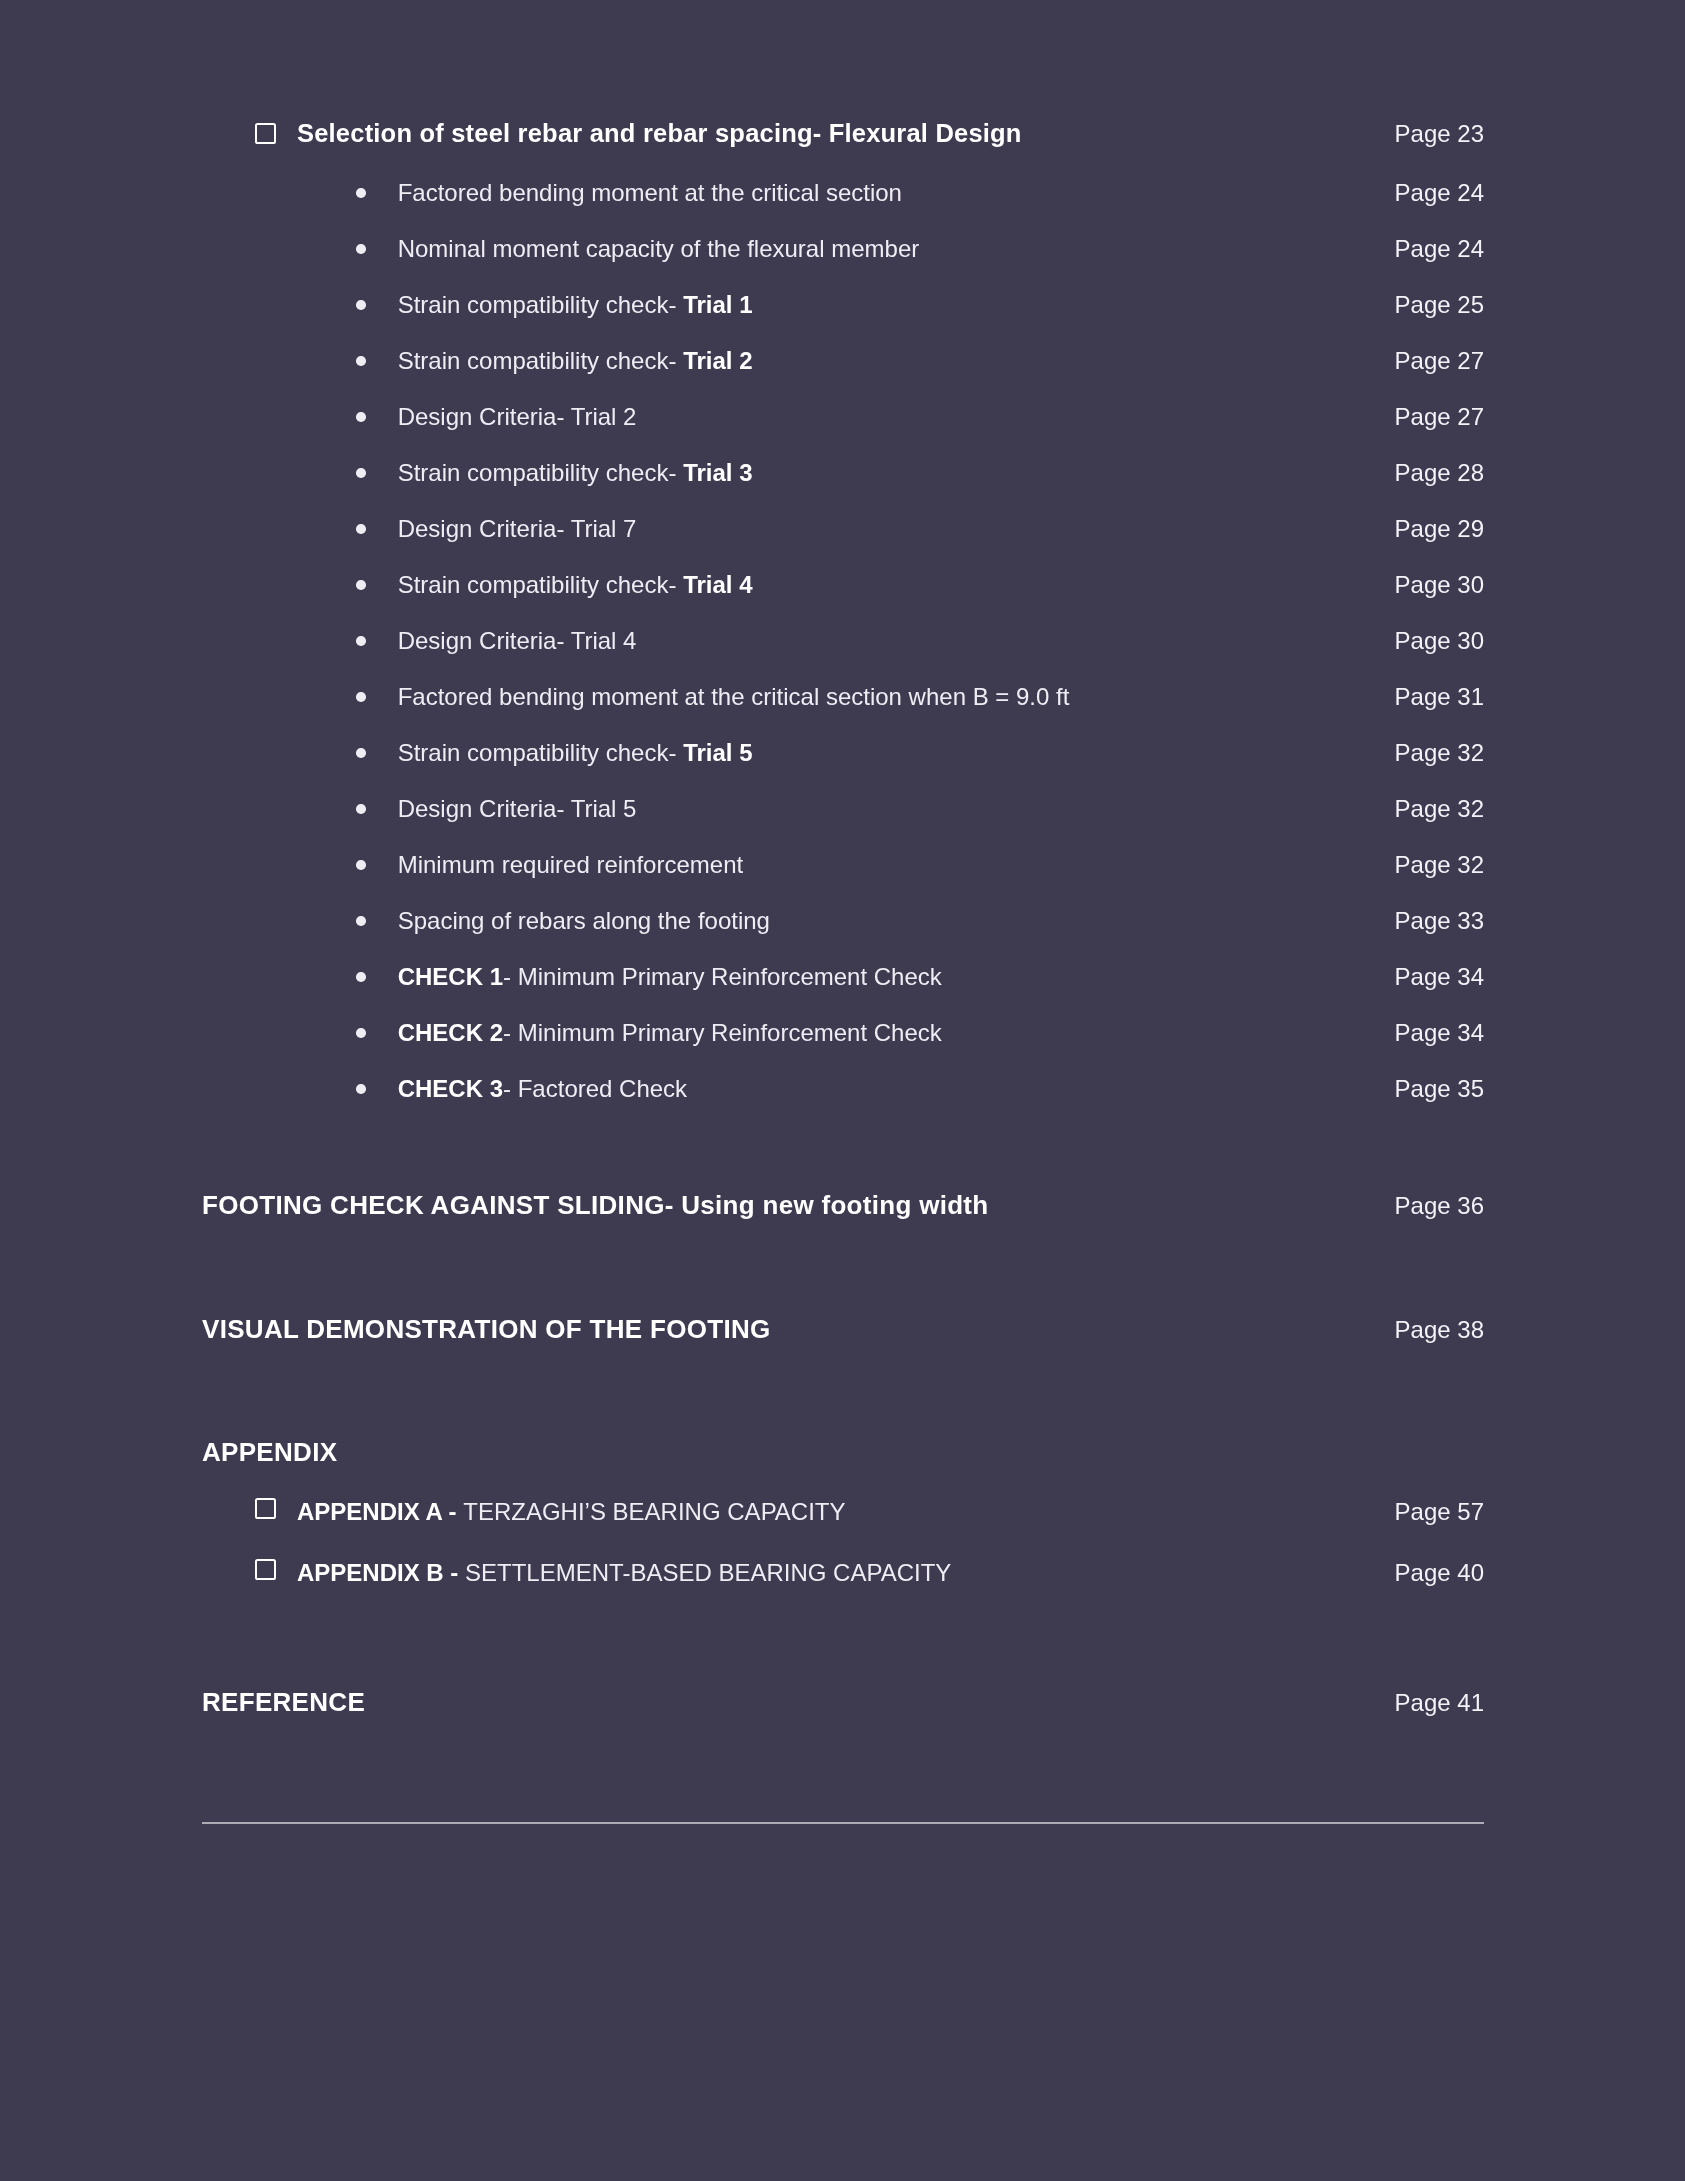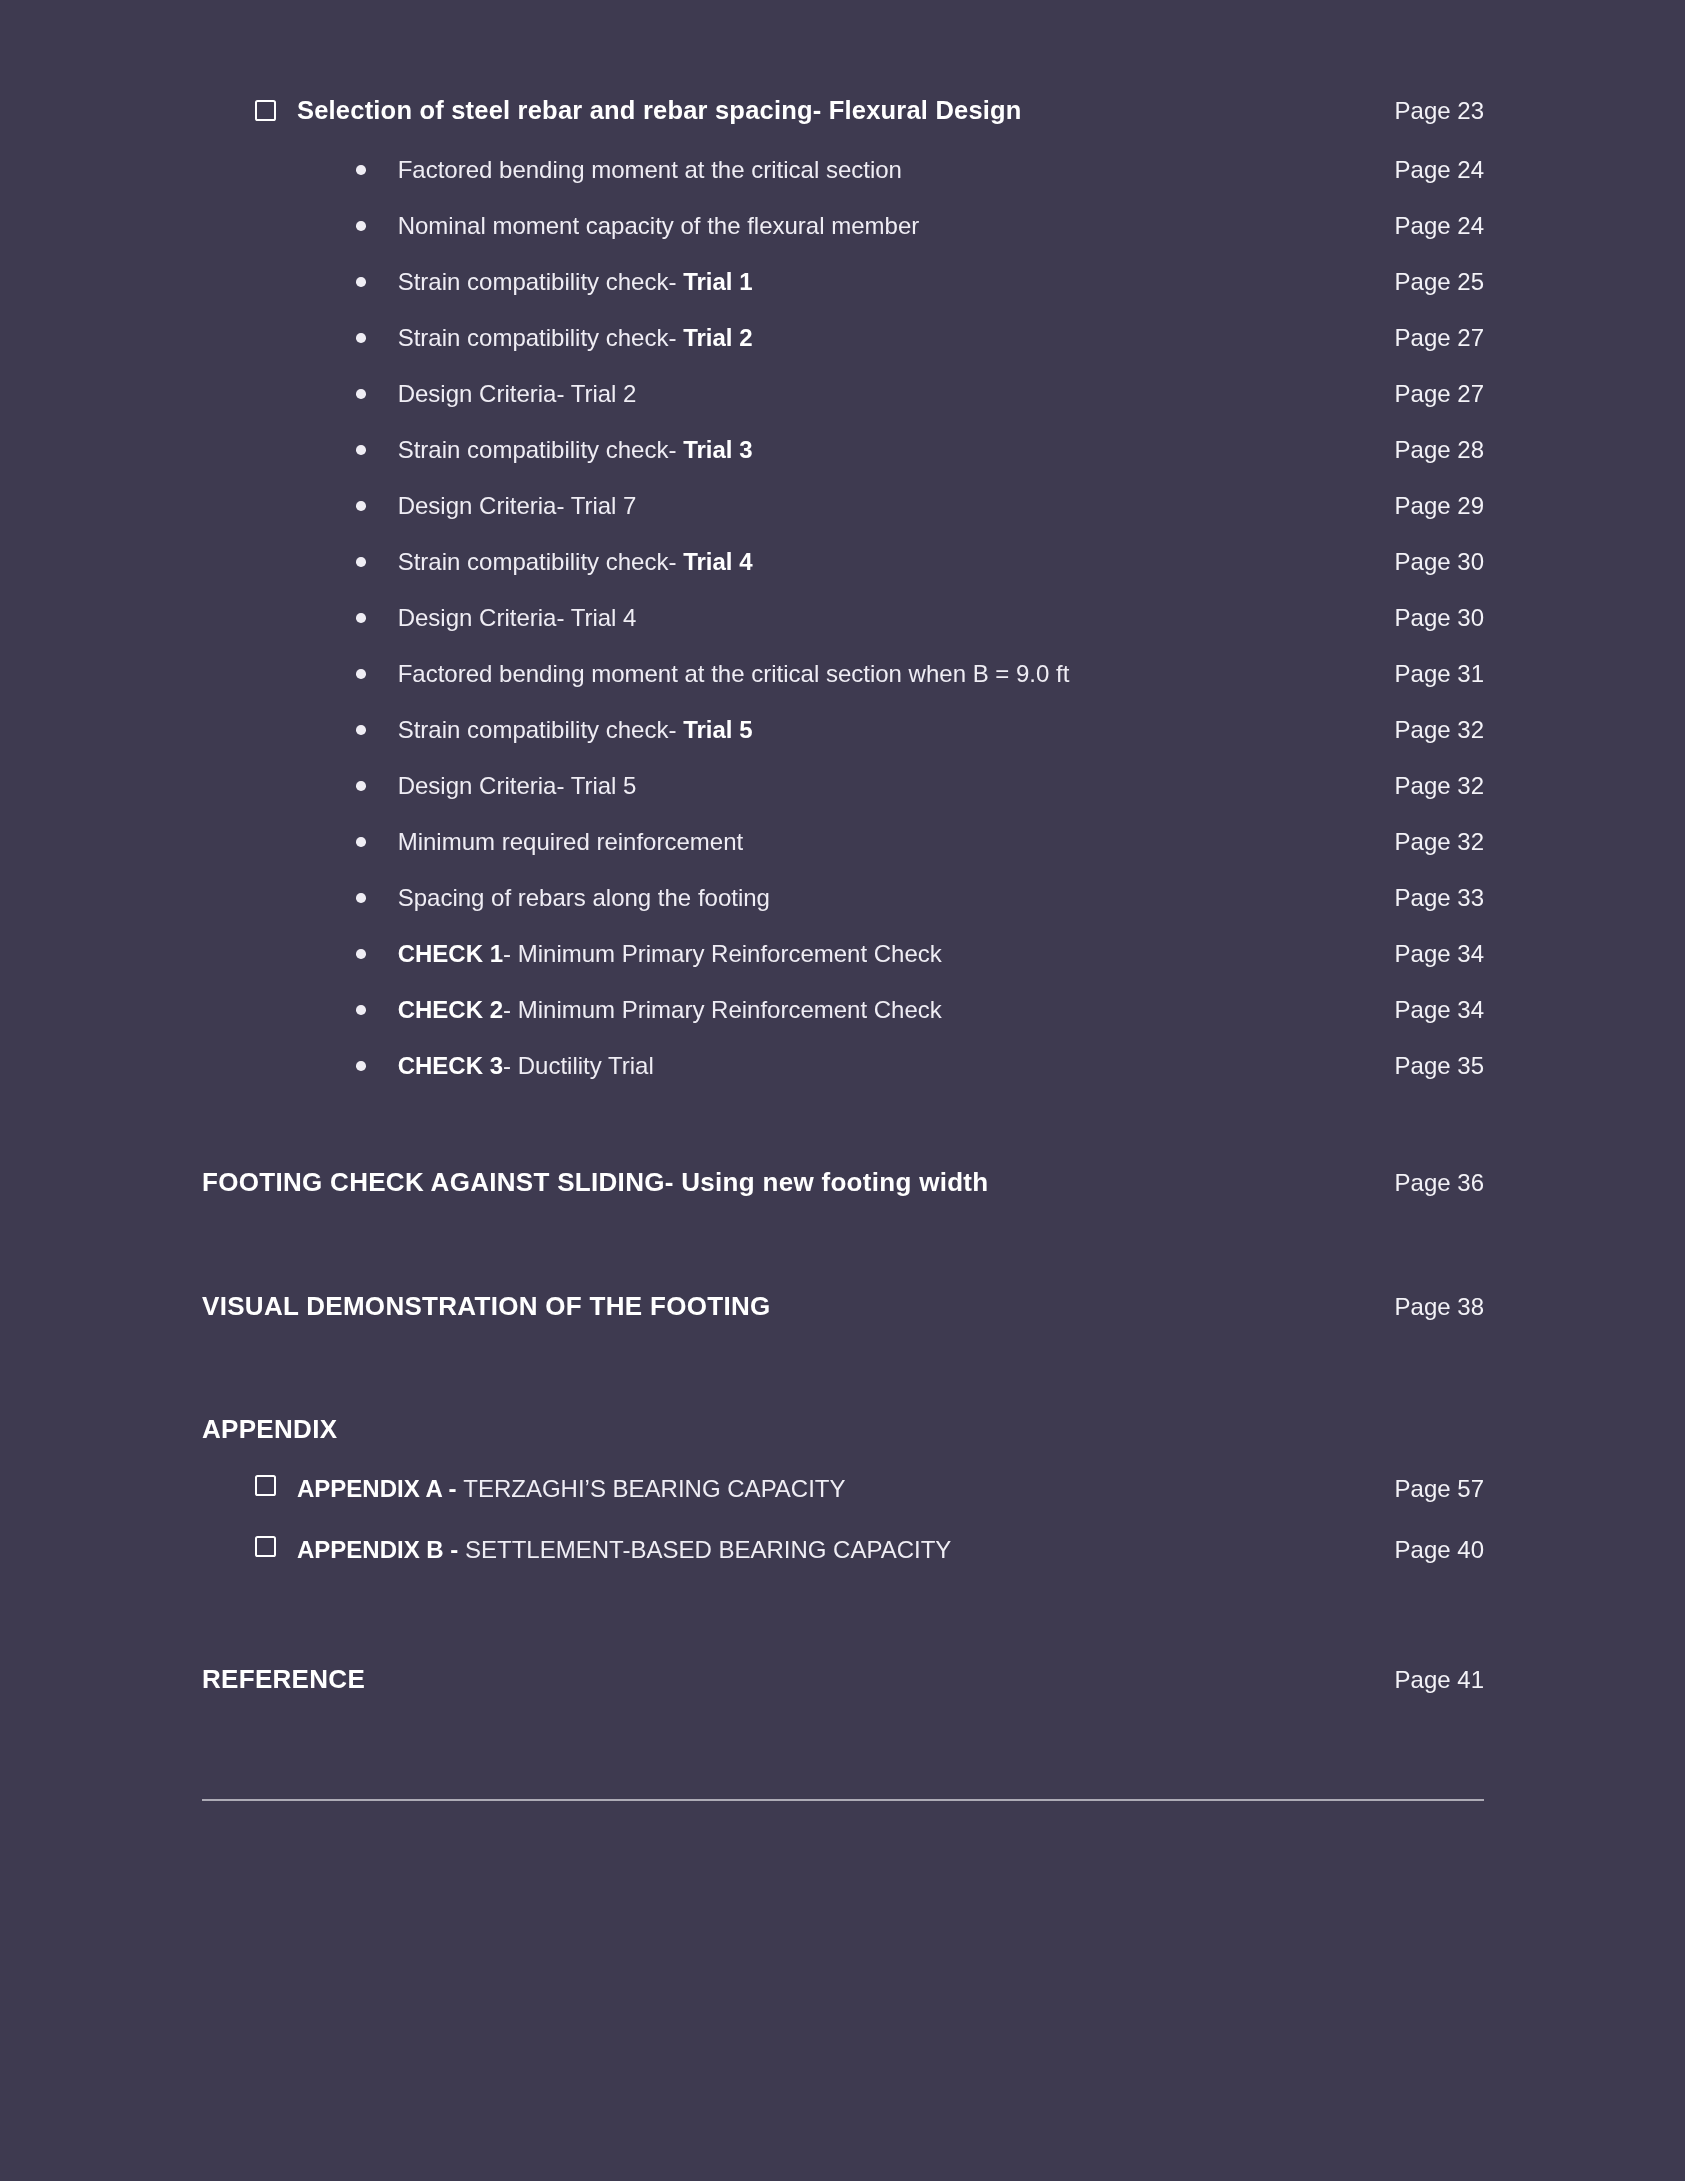--- a/index.html
+++ b/index.html
@@ -6,21 +6,21 @@
   html, body { width:1685px; height:2181px; }
   body {
     background:#3e3a50;
     font-family:"Liberation Sans", sans-serif;
     color:#efedf4;
     overflow:hidden;
   }
   .content {
     width:1282px;
     margin-left:202px;
-    padding-top:92px;
+    padding-top:115px;
   }
   .page-num {
     margin-left:auto;
     font-size:24px;
     font-weight:400;
     color:#f3f2f7;
     white-space:nowrap;
   }
   
   .checkbox-row {
@@ -181,21 +181,21 @@
         <span class="item-text"><span class="bold">CHECK 1</span><span>- Minimum Primary Reinforcement Check</span></span>
         <span class="page-num">Page 34</span>
       </div>
       <div class="toc-item">
         <span class="bullet"></span>
         <span class="item-text"><span class="bold">CHECK 2</span><span>- Minimum Primary Reinforcement Check</span></span>
         <span class="page-num">Page 34</span>
       </div>
       <div class="toc-item">
         <span class="bullet"></span>
-        <span class="item-text"><span class="bold">CHECK 3</span><span>- Ductility Trial</span></span>
+        <span class="item-text"><span class="bold">CHECK 3</span><span>- Factored Check</span></span>
         <span class="page-num">Page 35</span>
       </div>
     </div>
 
   <div class="heading-row h-footing">
     <span class="row-text">FOOTING CHECK AGAINST SLIDING- Using new footing width</span>
     <span class="page-num">Page 36</span>
   </div>
 
   <div class="heading-row h-visual">

